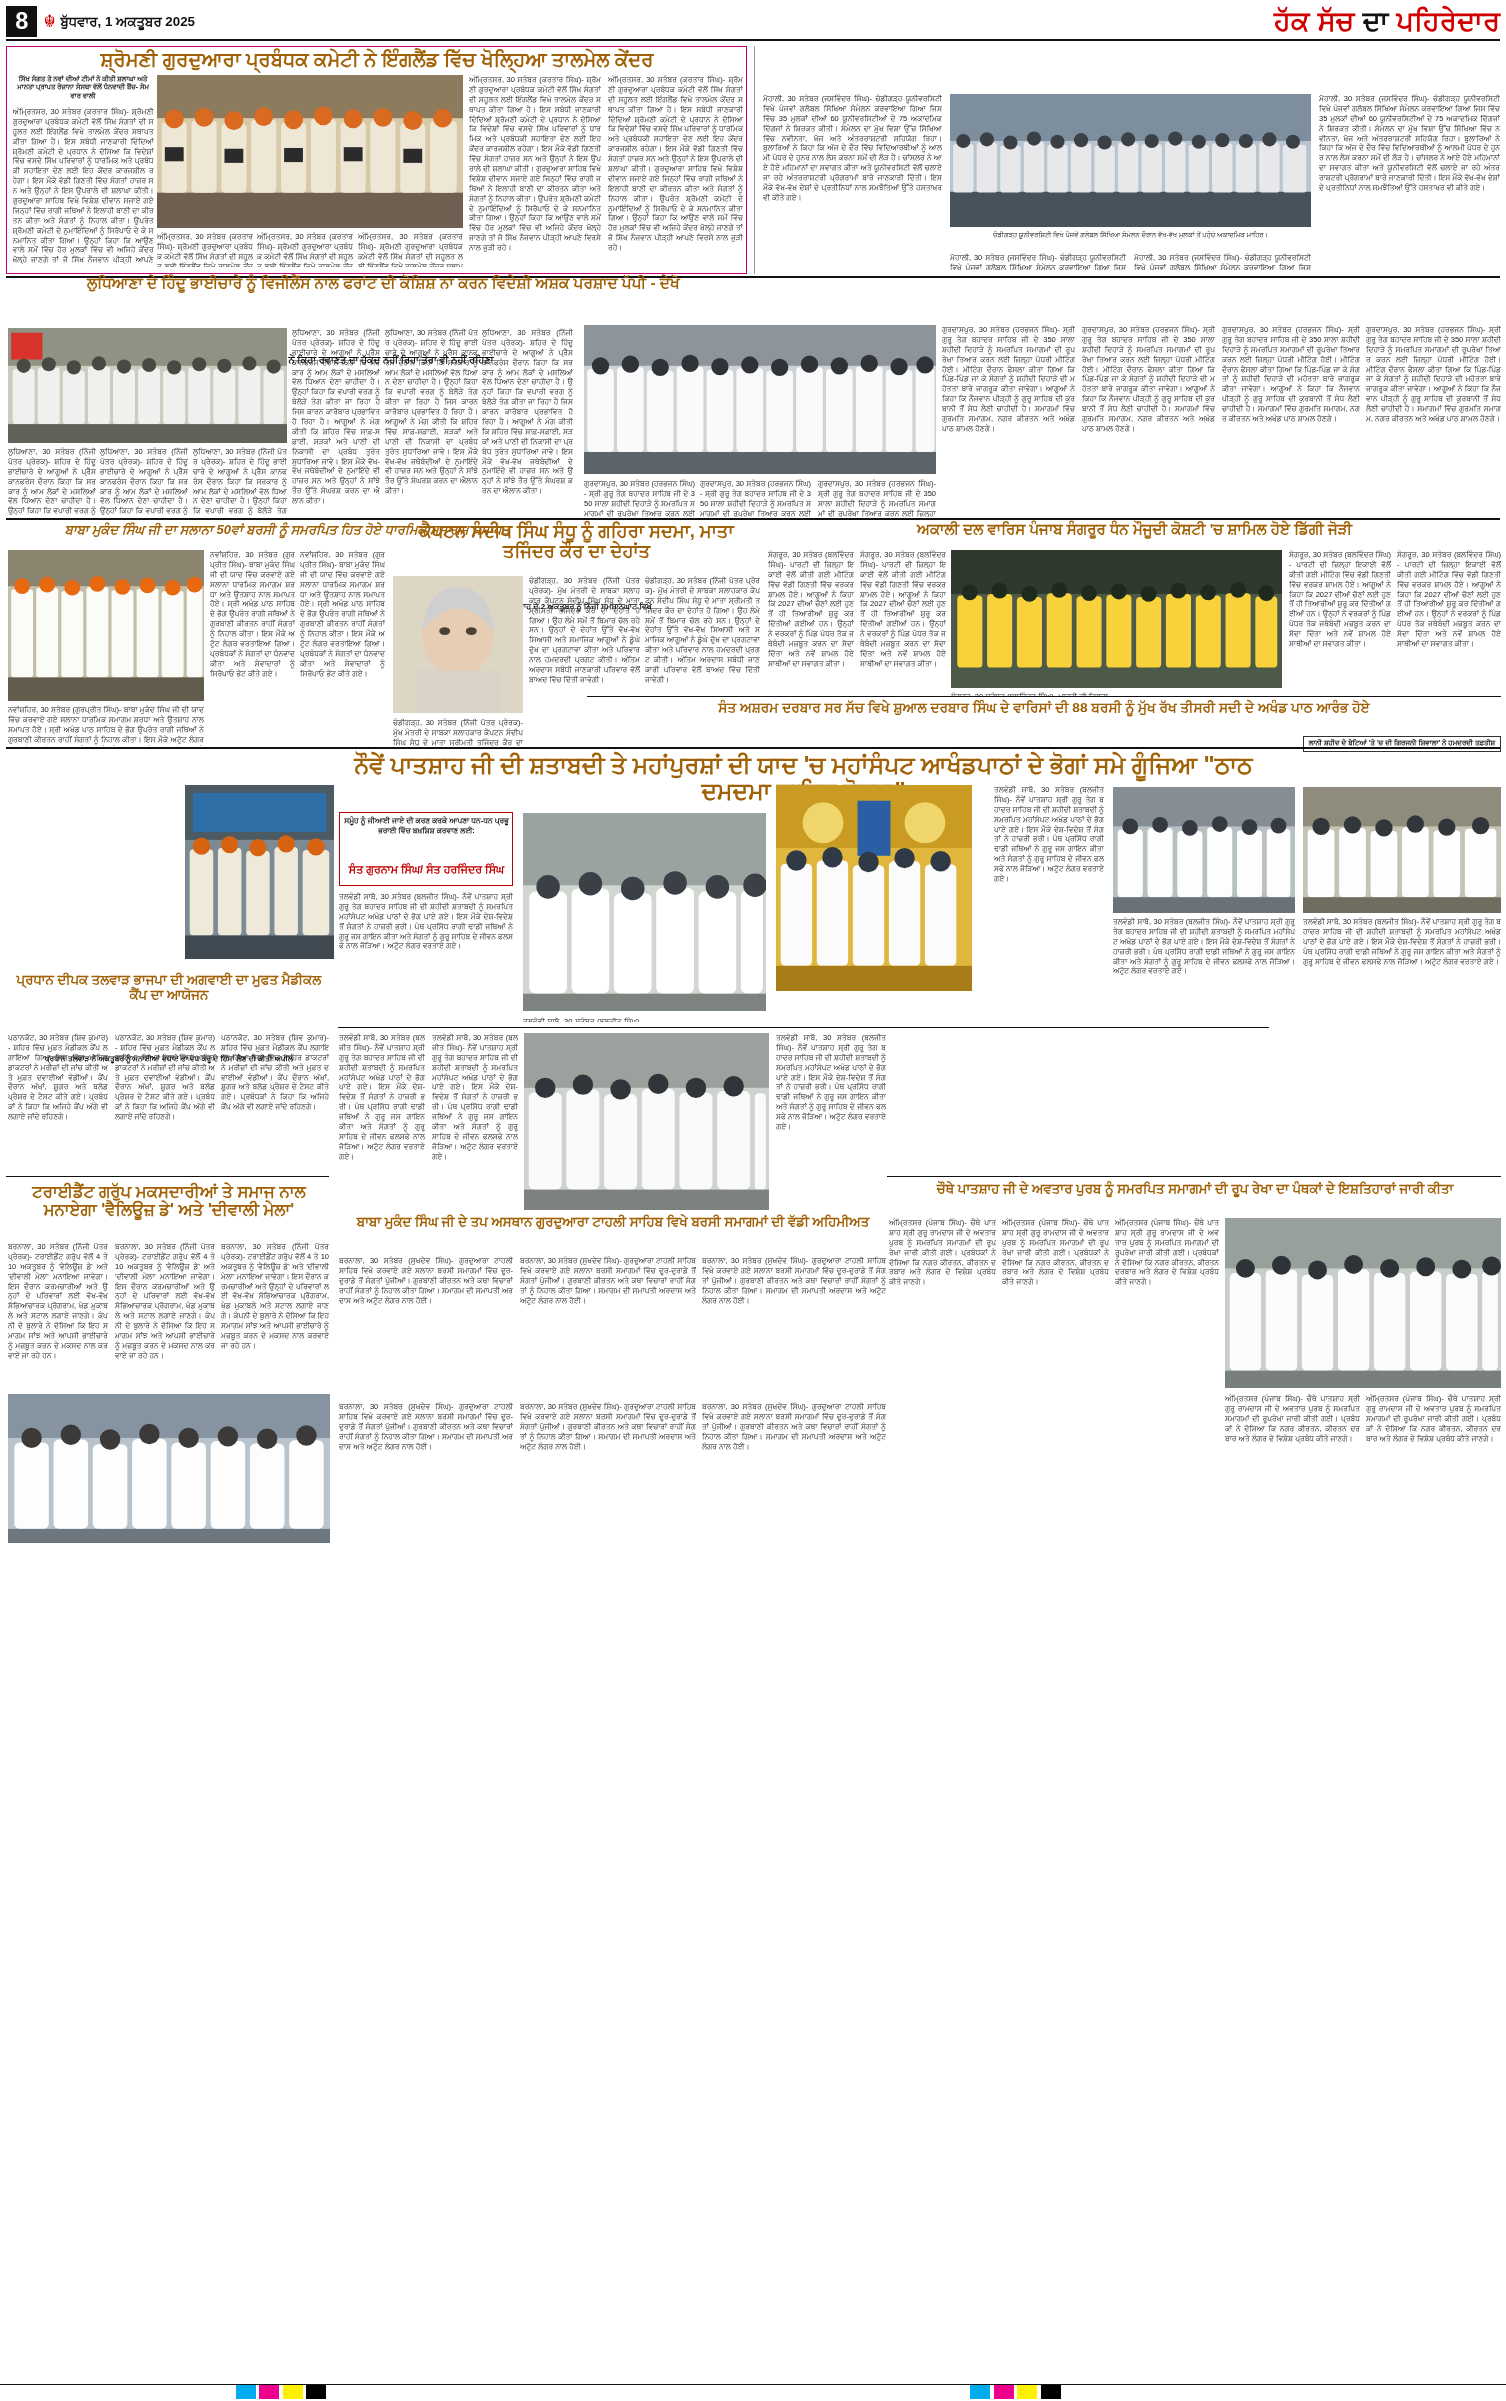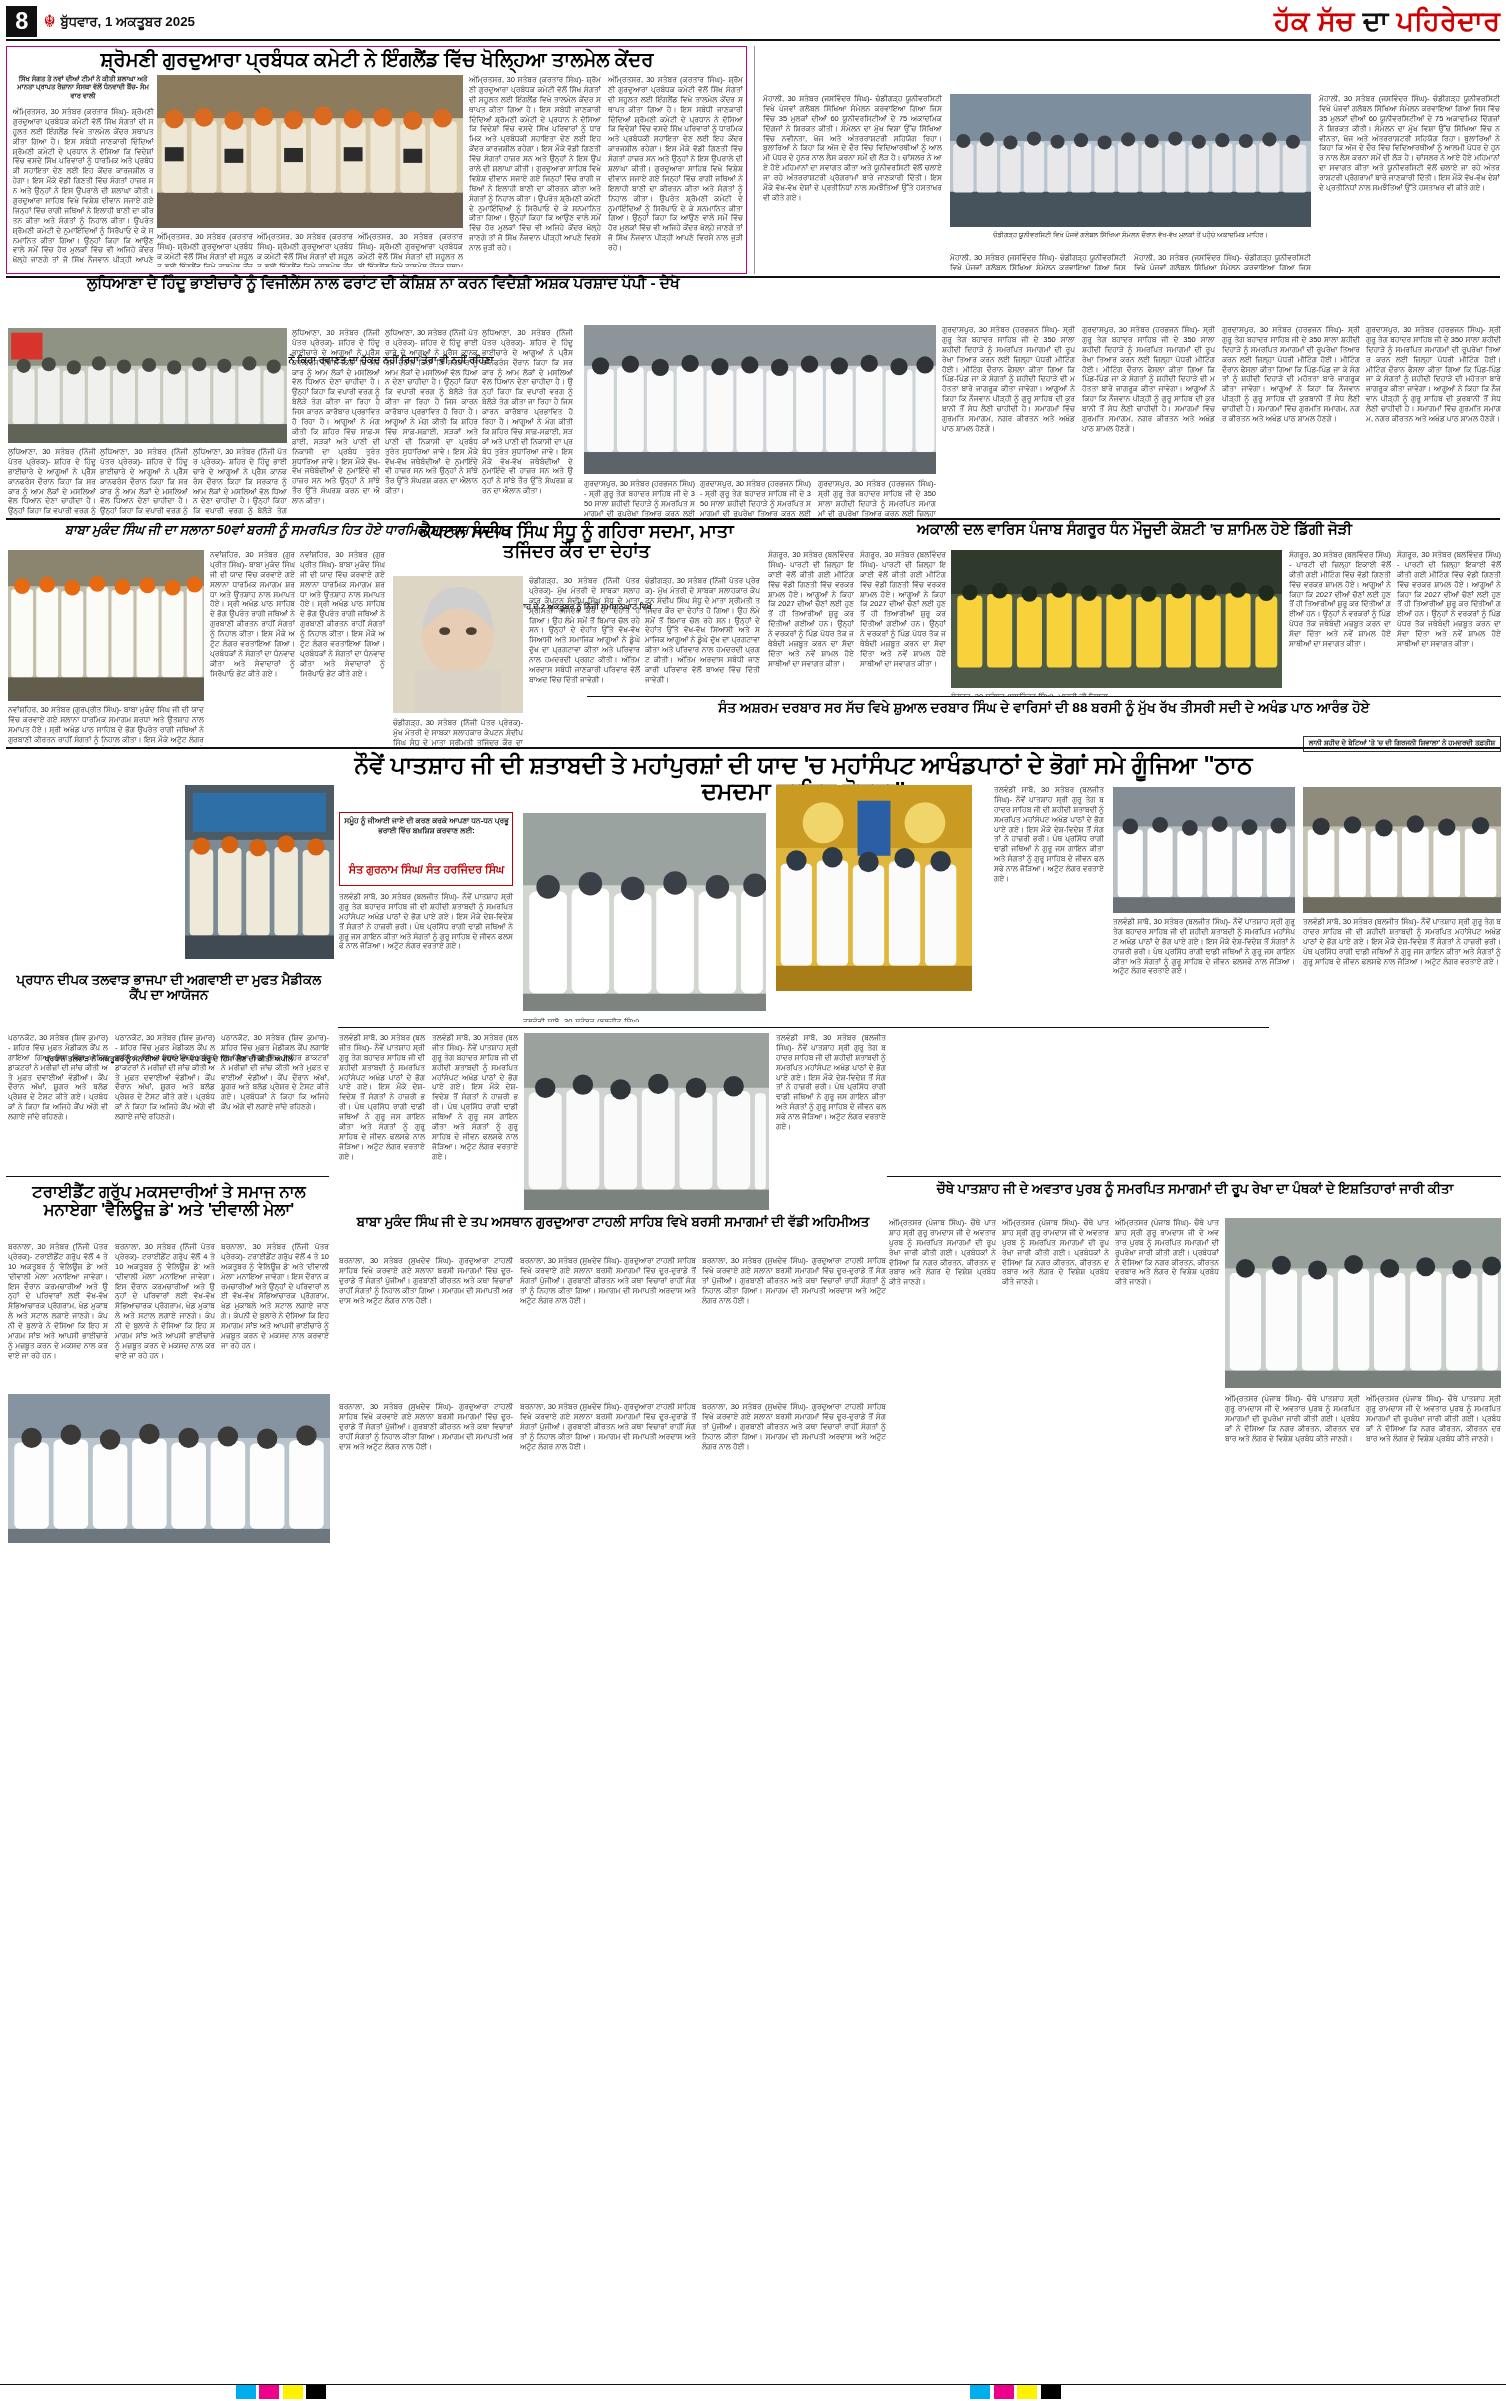--- a/index.html
+++ b/index.html
@@ -29,21 +29,21 @@
   .dateline { font-size:13.3px; font-weight:bold; color:#111; }
   .brand {
     margin-left:auto; font-size:27px; font-weight:bold; color:#d00000;
     letter-spacing:0.4px; white-space:nowrap;
   }
   .brand .blk { color:#111; }
 
   
   .block { position:absolute; }
   .hl {
-    font-weight:bold; color:#000000; line-height:1.12;
+    font-weight:bold; color:#a16207; line-height:1.12;
     text-align:center;
   }
   .hl.red { color:#c00000; }
   .sub {
     text-align:center; font-weight:bold; font-size:10.2px; color:#111;
     line-height:1.2;
     margin-top:40px;
   }
   .rule { position:absolute; background:#111; }
   .vrule { width:0.8px; background:#999; position:absolute; }

